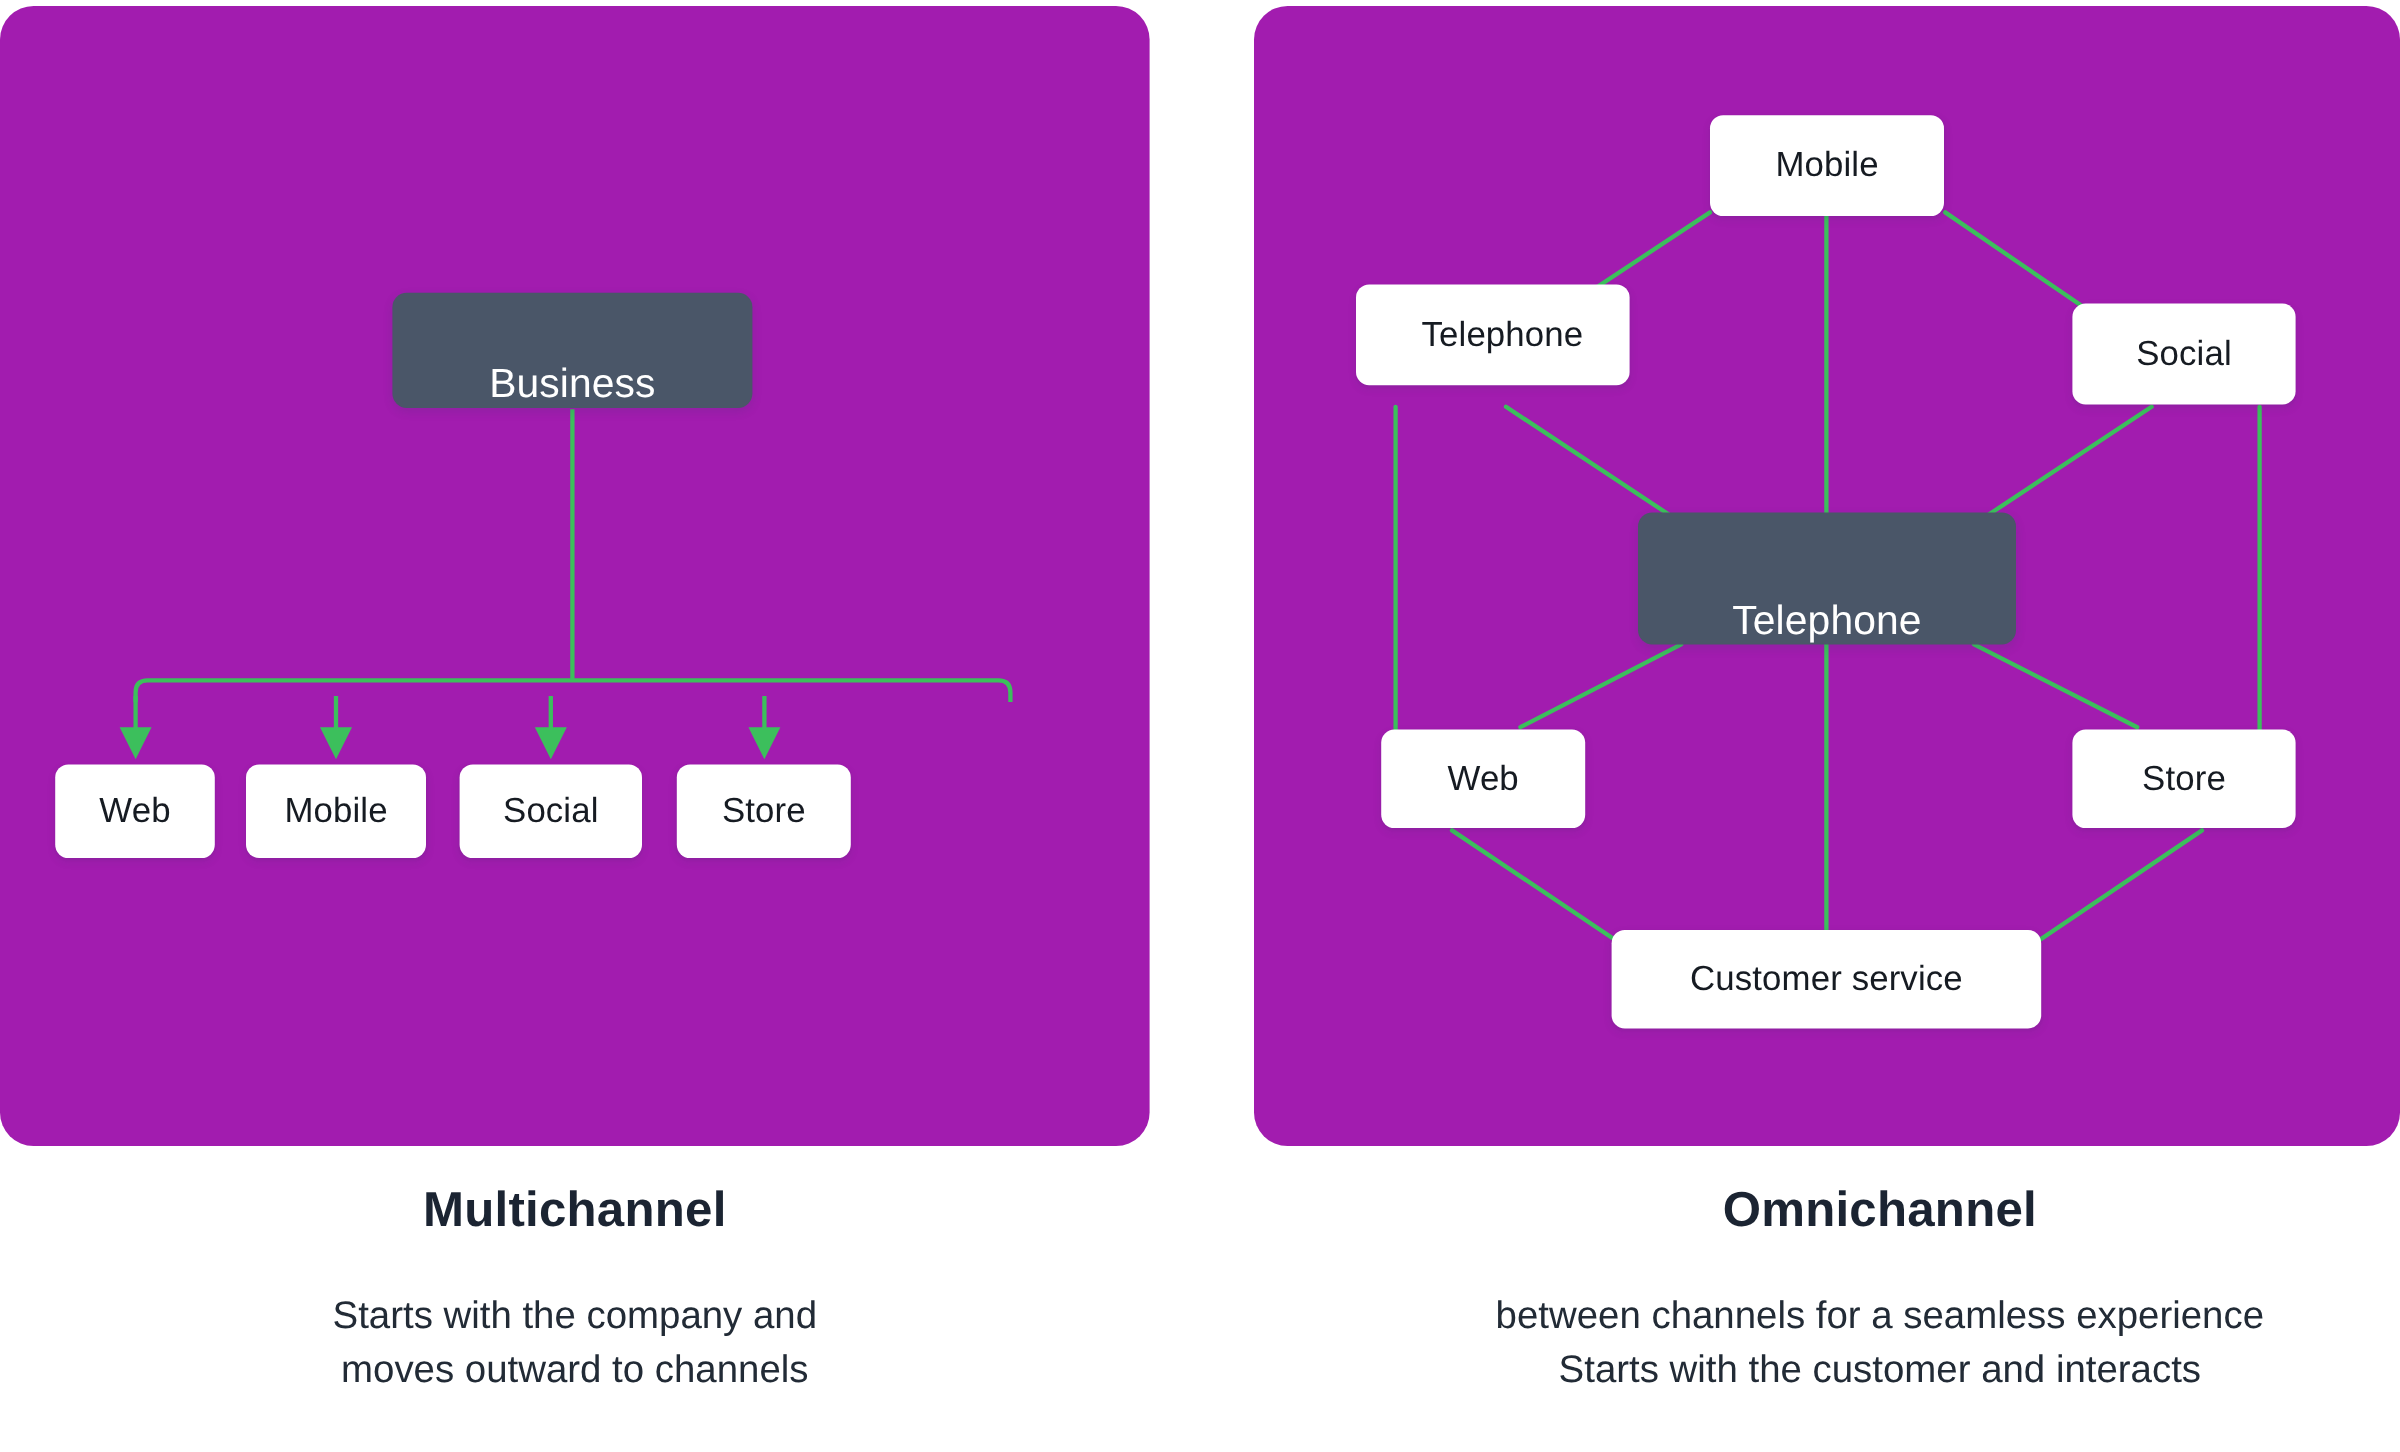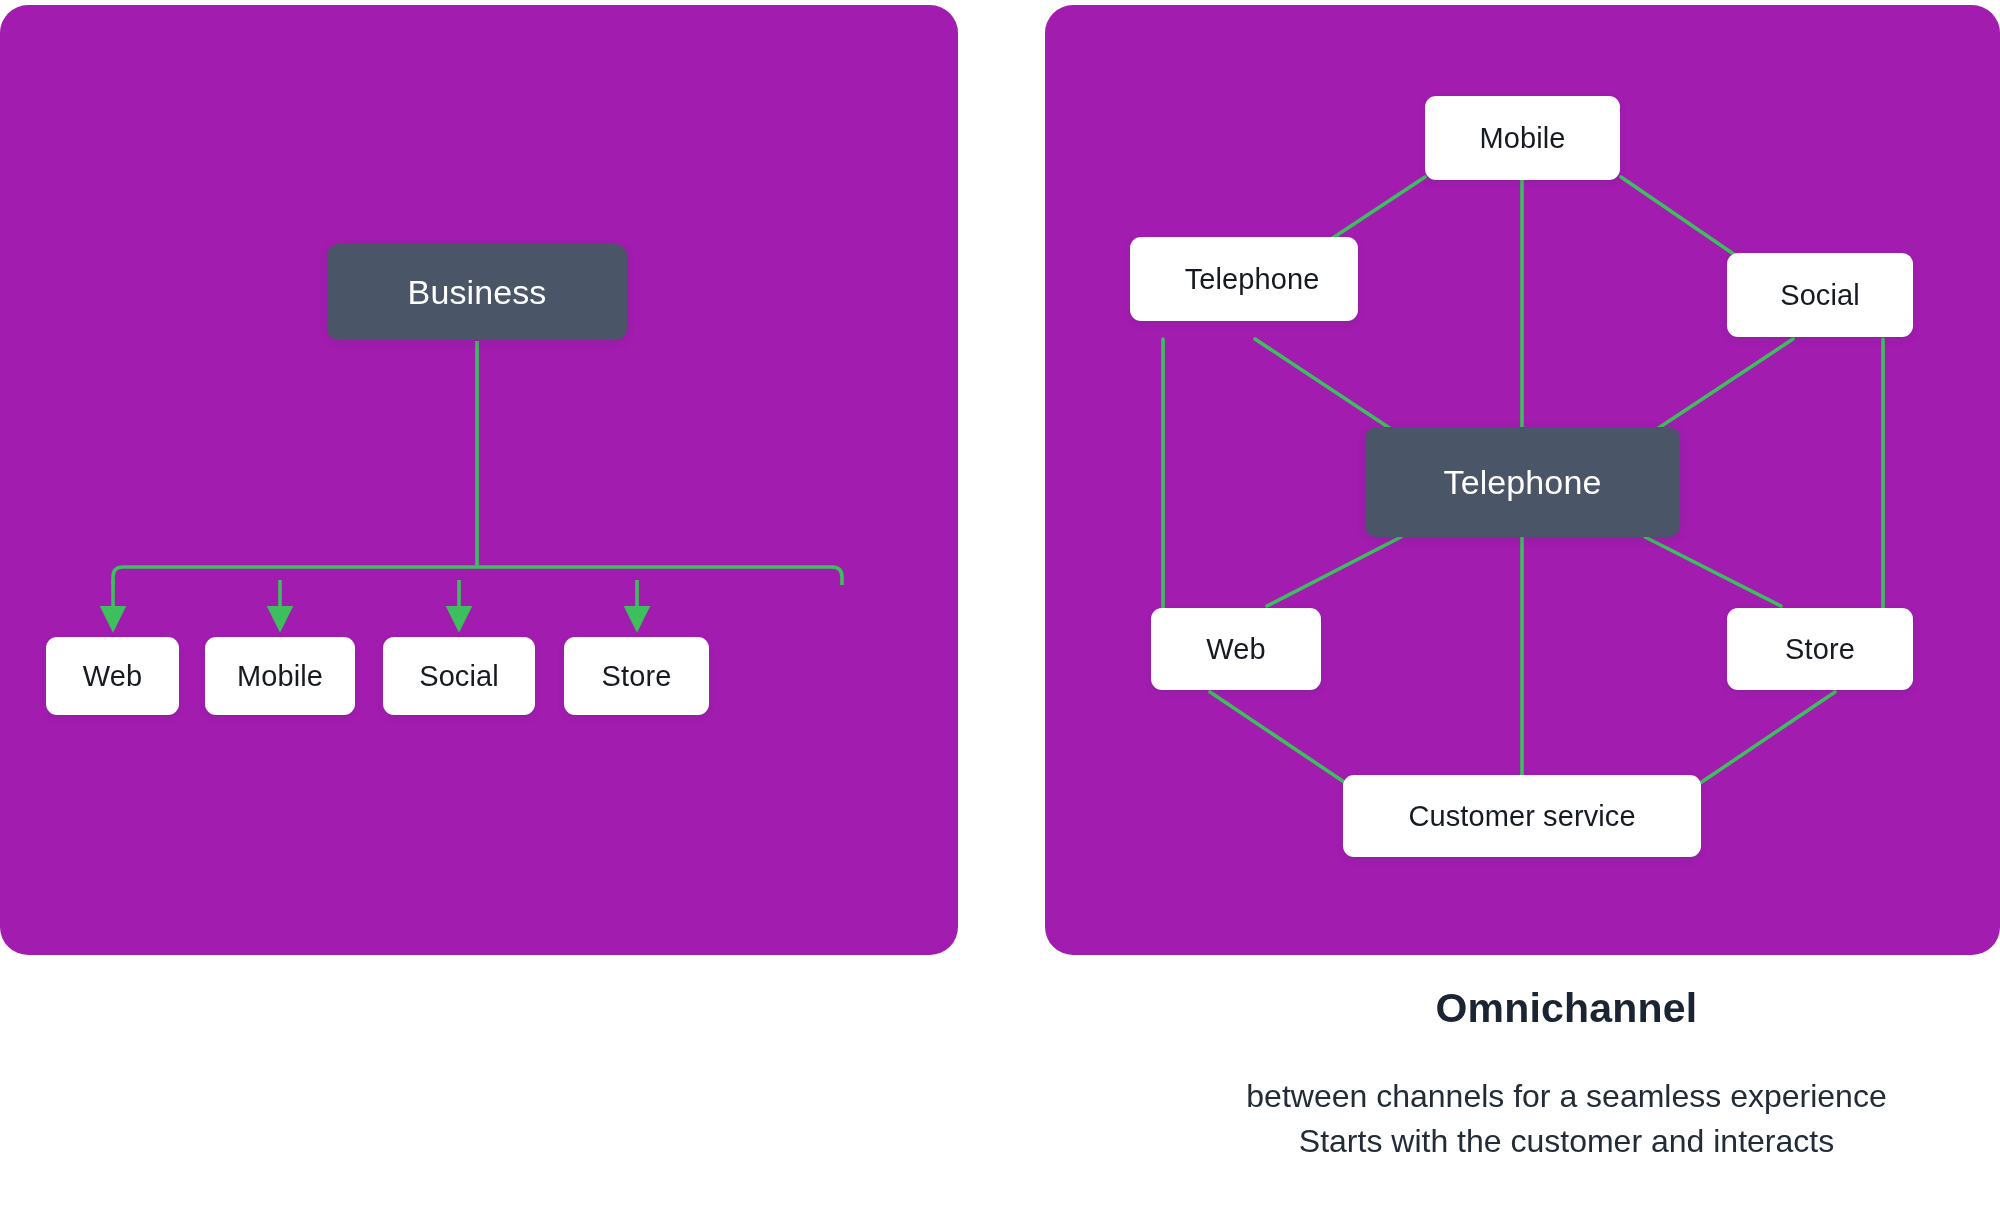--- a/index.html
+++ b/index.html
@@ -57,20 +57,21 @@
     color: #161b22;
     font-size: 29px;
     box-shadow: 0 3px 7px rgba(40,60,90,.10), 0 1px 2px rgba(40,60,90,.06);
   }
   .node-hub {
     background: #4a5668;
     color: #ffffff;
     font-size: 34px;
     border-radius: 12px;
     box-shadow: 0 3px 8px rgba(40,60,90,.14);
+    align-items: flex-end;
   }
 
   
   .n-business { left: 327px; top: 239px; width: 300px; height: 96px; }
   .n-l-web    { left: 46px;  top: 632px; width: 133px; height: 78px; }
   .n-l-mobile { left: 205px; top: 632px; width: 150px; height: 78px; }
   .n-l-social { left: 383px; top: 632px; width: 152px; height: 78px; }
   .n-l-store  { left: 564px; top: 632px; width: 145px; height: 78px; }
 
   
@@ -188,20 +189,27 @@
       <span>Web</span>
     </div>
     <div class="node node-channel n-r-store">
       <span>Store</span>
     </div>
     <div class="node node-channel n-r-cs">
       <span>Customer service</span>
     </div>
   </div>
 
+  <div class="caption caption-left">
+    <div class="caption-title">Multichannel</div>
+    <div class="caption-desc">
+      <span>Starts with the company and</span>
+      <span>moves outward to channels</span>
+    </div>
+  </div>
 
   <div class="caption caption-right">
     <div class="caption-title">Omnichannel</div>
     <div class="caption-desc">
       <span>between channels for a seamless experience</span>
       <span>Starts with the customer and interacts</span>
     </div>
   </div>
 
 </div>

